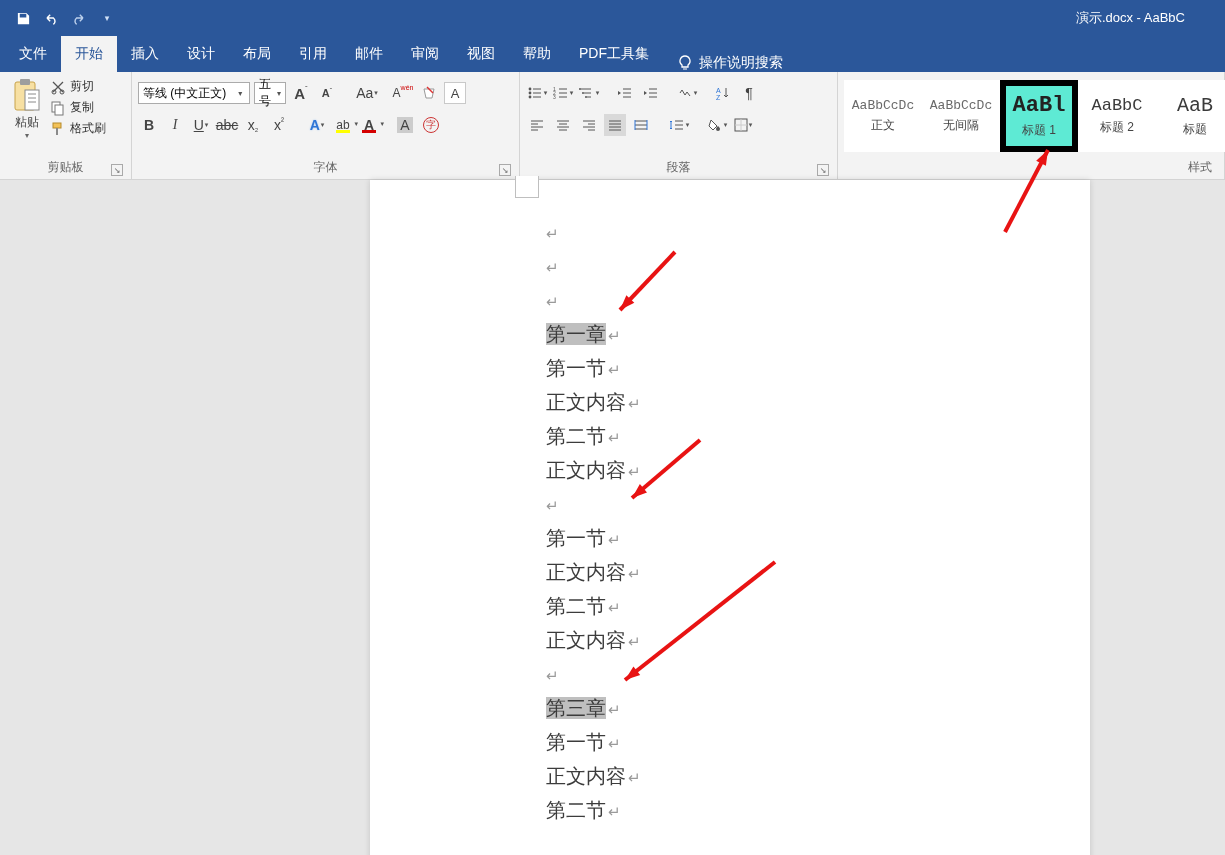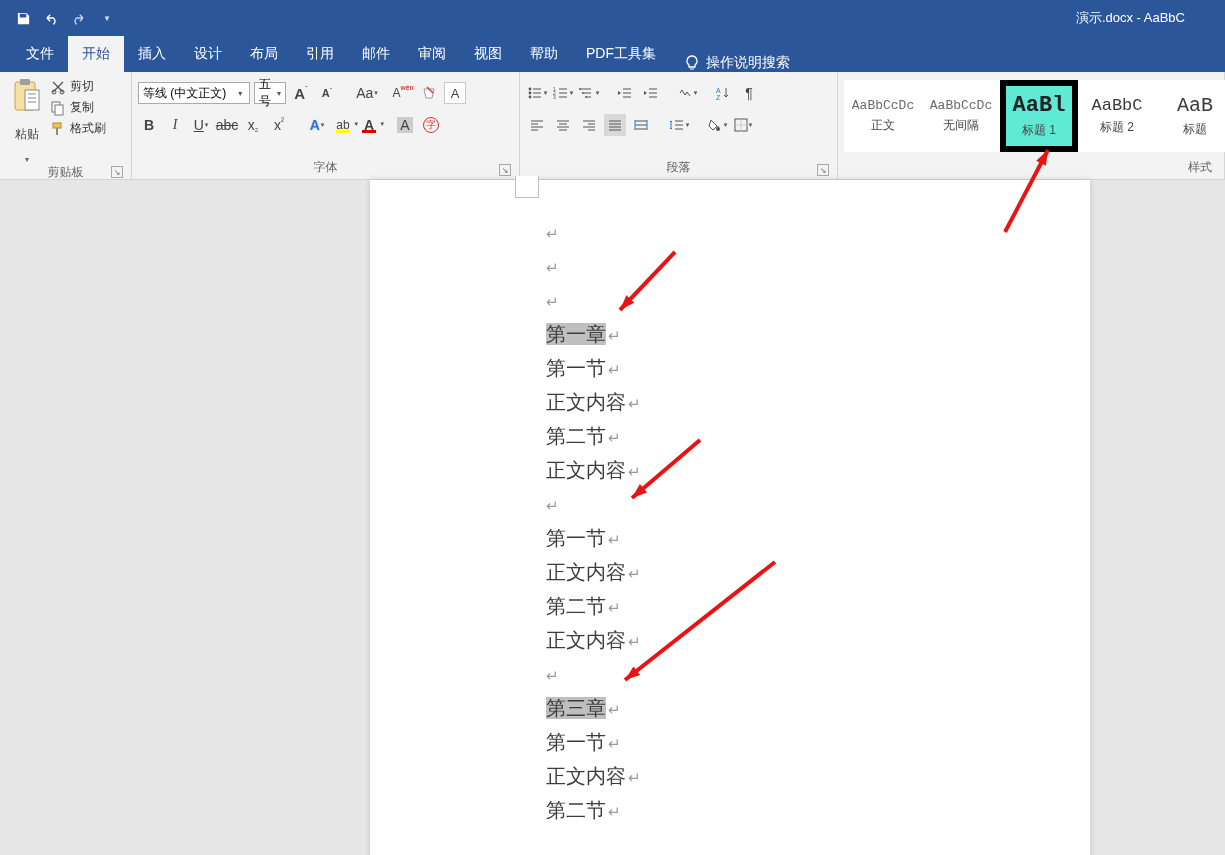--- a/index.html
+++ b/index.html
@@ -7,35 +7,35 @@
 
 
 .titlebar { height:36px; background:#2b579a; display:flex; align-items:center; color:#fff; position:relative; }
 .qat { display:flex; align-items:center; gap:2px; padding-left:10px; }
 .qat-btn { width:26px; height:26px; display:flex; align-items:center; justify-content:center; color:#fff; font-size:13px; }
 .qat-btn svg { display:block; }
 @media (max-width:0){} 
 .title-flex { position:absolute; right:40px; top:0; height:36px; display:flex; align-items:center; font-size:13px; }
 
 
-.tabs-row { height:36px; background:#2b579a; display:flex; align-items:flex-end; padding-left:12px; }
+.tabs-row { height:36px; background:#2b579a; display:flex; align-items:flex-end; padding-left:5px; }
 .tab { height:36px; padding:0 14px; display:flex; align-items:center; color:#fff; font-size:14px; cursor:pointer; }
 .tab.active { background:#f3f3f3; color:#2b579a; }
 .tell-me { display:flex; align-items:center; color:#fff; font-size:14px; margin-left:14px; gap:6px; }
 .bulb { width:16px; height:16px; }
 
 
 .ribbon { height:108px; background:#f3f3f3; border-bottom:1px solid #d4d4d4; display:flex; position:relative; }
 .group { border-right:1px solid #d4d4d4; display:flex; flex-direction:column; justify-content:space-between; padding:4px 6px 0 6px; position:relative; }
 .group-label { height:20px; font-size:12px; color:#666; text-align:center; position:relative; }
 .launcher { position:absolute; right:2px; bottom:3px; width:12px; height:12px; border:1px solid #a9a9a9; font-size:8px; color:#666; display:flex; align-items:center; justify-content:center; }
 .group-body { flex:1; display:flex; align-items:flex-start; }
 
 
-.clip-big { width:42px; display:flex; flex-direction:column; align-items:center; gap:12px; padding-top:2px; }
+.clip-big { width:42px; display:flex; flex-direction:column; align-items:center; gap:0; padding-top:2px; }
 .clip-big-icon { width:32px; height:36px; }
 .clip-big-label { font-size:12px; color:#444; }
 .clip-list { display:flex; flex-direction:column; gap:4px; margin-left:2px; padding-top:2px; }
 .clip-item { display:flex; align-items:center; gap:4px; font-size:12px; color:#333; }
 .clip-item-icon { width:16px; height:16px; }
 
 
 .font-row { display:flex; align-items:center; gap:4px; height:26px; }
 .font-select { height:22px; background:#fff; border:1px solid #ababab; font-size:12px; display:flex; align-items:center; padding:0 4px; position:relative; }
 .font-select .caret { margin-left:4px; font-size:8px; color:#555; }

